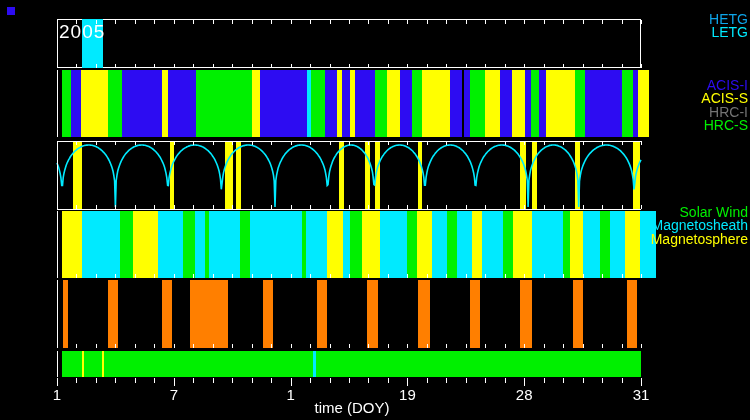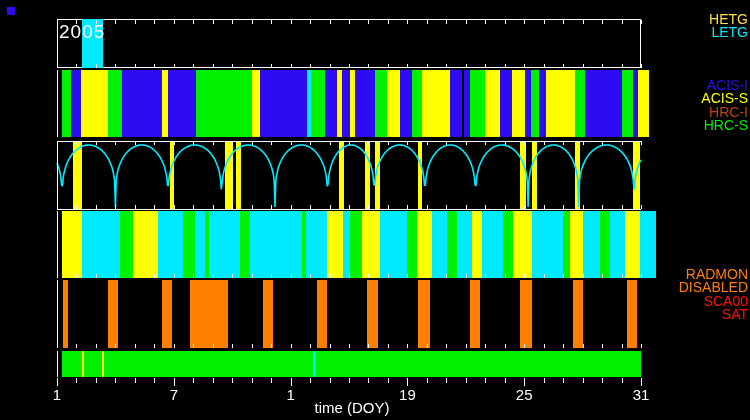--- a/index.html
+++ b/index.html
@@ -361,35 +361,34 @@
       <div class="tick" style="left: 641px; top: 64px; height: 4px;"></div>
       <div class="tick" style="left: 641px; top: 141px; height: 4px;"></div>
       <div class="tick" style="left: 641px; top: 205px; height: 4px;"></div>
       <div class="tick" style="left: 641px; top: 274px; height: 4px;"></div>
       <div class="tick" style="left: 641px; top: 344px; height: 4px;"></div>
       <div class="tick" style="left: 641px; top: 378px; height: 8px;"></div>
       <div class="axis-num" style="left: 57px; top: 386px;">1</div>
       <div class="axis-num" style="left: 173.8px; top: 386px;">7</div>
       <div class="axis-num" style="left: 290.6px; top: 386px;">1</div>
       <div class="axis-num" style="left: 407.4px; top: 386px;">19</div>
-      <div class="axis-num" style="left: 524.2px; top: 386px;">25</div>
+      <div class="axis-num" style="left: 524.2px; top: 386px;">28</div>
       <div class="axis-num" style="left: 641px; top: 386px;">31</div>
     </div>
   <span class="xaxis-title">time (DOY)</span>
   <div id="legend" class="abs" style="left:0;top:0;width:750px;height:420px;">
       <div class="legend-group" style="top: 13px;">
-        <div class="legend-row" style="color: #fde047;">HETG</div>
+        <div class="legend-row" style="color: #0ea5e9;">HETG</div>
         <div class="legend-row" style="color: rgb(0, 234, 255);">LETG</div>
       </div>
       <div class="legend-group" style="top: 79px;">
         <div class="legend-row" style="color: rgb(45, 12, 242);">ACIS-I</div>
         <div class="legend-row" style="color: rgb(255, 255, 0);">ACIS-S</div>
-        <div class="legend-row" style="color: #c2410c; margin-left: 44px;">HRC-I</div>
+        <div class="legend-row" style="color: #737373; margin-left: 44px;">HRC-I</div>
         <div class="legend-row" style="color: rgb(0, 240, 0);">HRC-S</div>
       </div>
-      <div class="legend-group" style="top: 268px;">
-        <div class="legend-row" style="color: rgb(255, 127, 0);">RADMON</div>
-        <div class="legend-row" style="color: rgb(255, 127, 0);">DISABLED</div>
-        <div class="legend-row" style="color: rgb(255, 15, 0);">SCA00</div>
-        <div class="legend-row" style="color: rgb(255, 15, 0);">SAT</div>
+      <div class="legend-group" style="top: 206px;">
+        <div class="legend-row" style="color: rgb(0, 240, 0);">Solar Wind</div>
+        <div class="legend-row" style="color: rgb(0, 234, 255);">Magnetosheath</div>
+        <div class="legend-row" style="color: rgb(255, 255, 0);">Magnetosphere</div>
       </div>
     </div>
 </div>
 
 </body></html>

